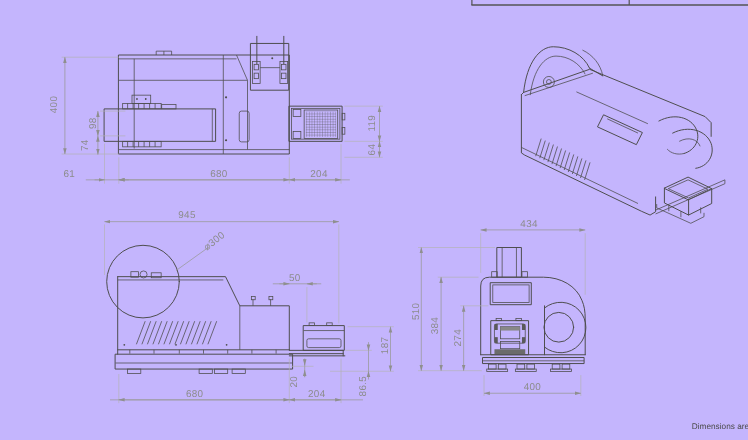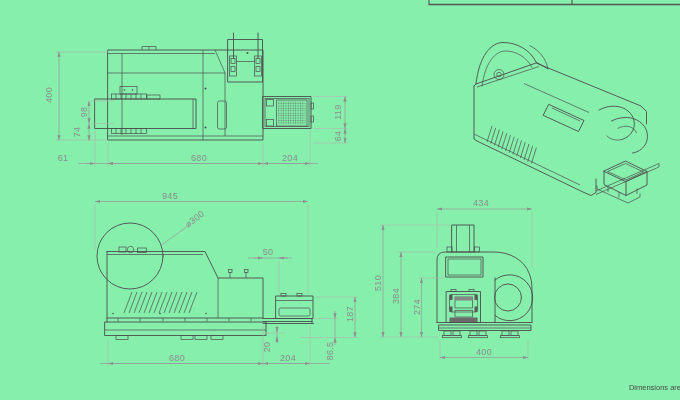--- a/index.html
+++ b/index.html
@@ -1,16 +1,16 @@
 <!DOCTYPE html>
 <html><head>
 <meta charset="utf-8">
 <style>
   html,body{margin:0;padding:0;background:#fff;}
-  #stage{position:relative;width:680px;height:400px;background:#86efac;overflow:hidden;
+  #stage{position:relative;width:680px;height:400px;background:#c4b5fd;overflow:hidden;
          font-family:"Liberation Sans","DejaVu Sans",sans-serif;}
   svg{display:block;}
   .ln{stroke:#4d4d4d;stroke-width:0.9;fill:none;stroke-linecap:round;stroke-linejoin:round;}
   .lnt{stroke:#4d4d4d;stroke-width:0.7;fill:none;}
   .dim{stroke:#9a9a9a;stroke-width:0.7;fill:none;}
   .ext{stroke:#b3b3b3;stroke-width:0.6;fill:none;}
   .dt{fill:#8c8c8c;font-size:9px;letter-spacing:0.3px;}
   .note{fill:#4a4a4a;font-size:7.5px;}
   .tb{stroke:#555;fill:none;}
 </style>

